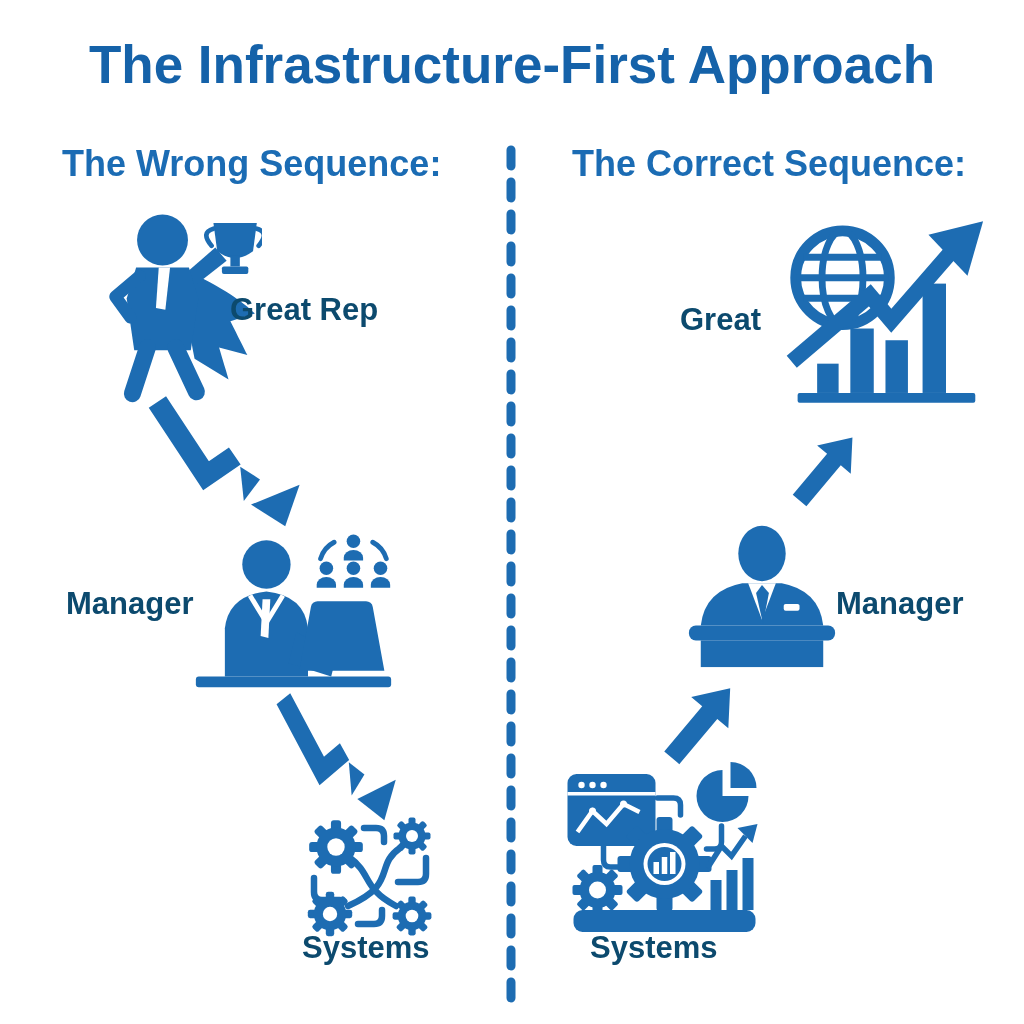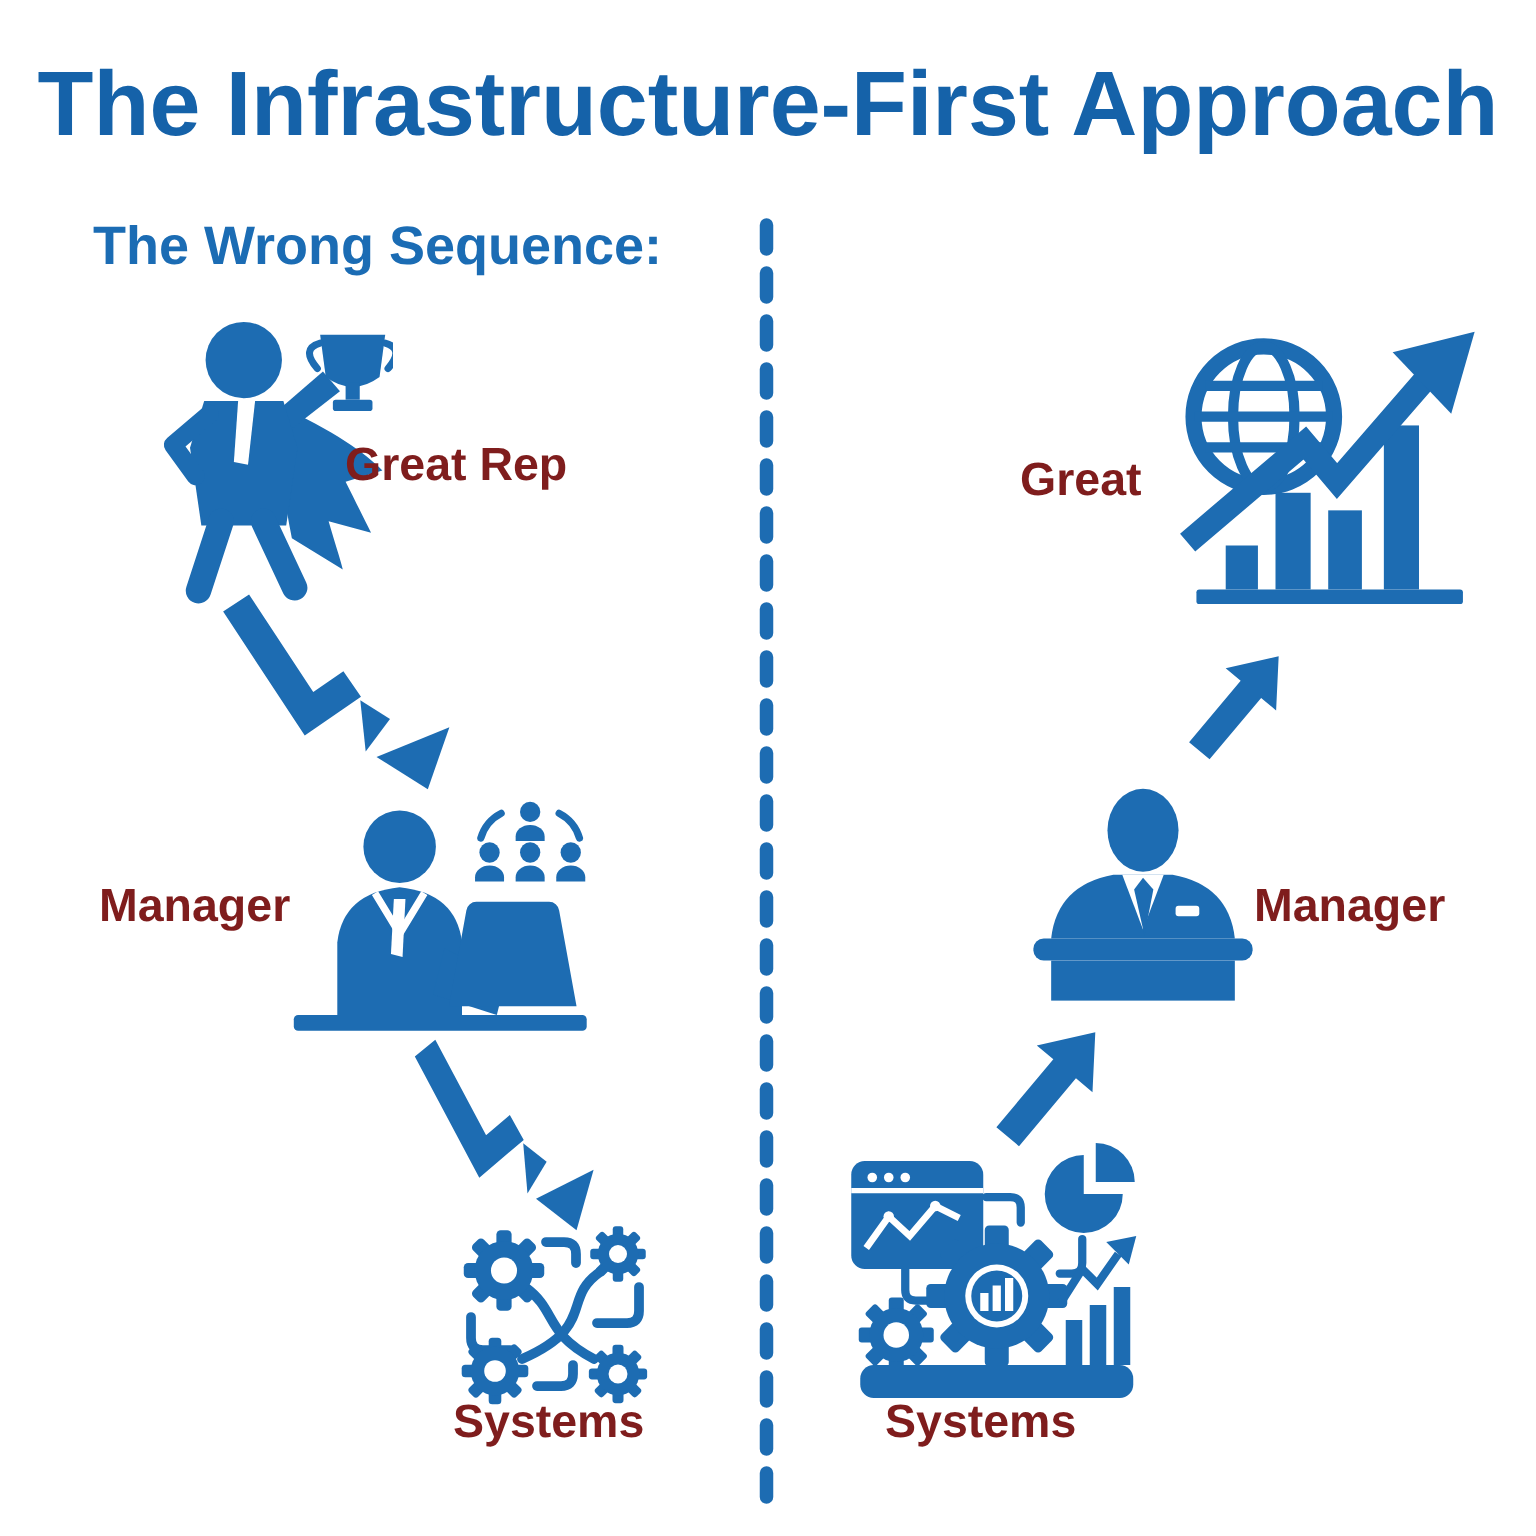--- a/index.html
+++ b/index.html
@@ -1,33 +1,34 @@
 <!DOCTYPE html>
 <html><head>
 <meta charset="utf-8">
 <style>
   * { margin:0; padding:0; box-sizing:border-box; }
   html,body { background:#ffffff; }
   body { font-family:"Liberation Sans", sans-serif; }
   .canvas { position:relative; width:1024px; height:1024px; background:#ffffff; overflow:hidden; }
   .abs { position:absolute; }
-  .title { top:34px; left:0; width:1024px; text-align:center; font-size:61px; font-weight:bold;
+  .title { top:34px; left:0; width:1024px; text-align:center; font-size:53px; font-weight:bold;
            color:#1562a9; white-space:nowrap; letter-spacing:0px; }
   .col-header { font-size:36px; font-weight:bold; color:#1b6cb4; white-space:nowrap;text-align:center; }
-  .step-label { font-size:31px; font-weight:bold; color:#7f1d1d; white-space:nowrap; }
+  .step-label { font-size:31px; font-weight:bold; color:#0c4a6e; white-space:nowrap; }
   svg { display:block; }
 </style>
 </head>
 <body>
 
 <div class="canvas">
 
   <div class="abs title">The Infrastructure-First Approach</div>
 
   <div class="abs col-header" style="left:62px; top:143px;">The Wrong Sequence:</div>
+  <div class="abs col-header" style="left:572px; top:143px;">The Correct Sequence:</div>
 
   <svg class="abs" style="left:504px; top:142px;" width="14" height="866" viewBox="0 0 14 866">
     <line x1="7" y1="8" x2="7" y2="858" stroke="#1d6cb2" stroke-width="9" stroke-linecap="round" stroke-dasharray="16 16"></line>
   </svg>
 
   <svg class="abs" style="left:80px; top:208px;" width="182" height="198" viewBox="0 0 190 210">
     <g fill="#1d6cb2">
 
       <path d="M110 66 C150 84 172 100 184 112 L158 120 C166 136 172 148 176 156 L146 148 C150 162 154 174 156 182 L120 160 C114 130 110 98 110 66 Z"></path>
 

